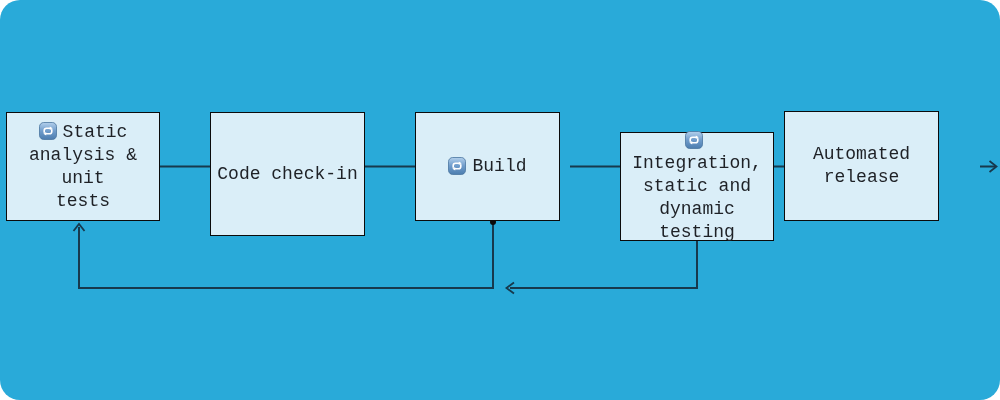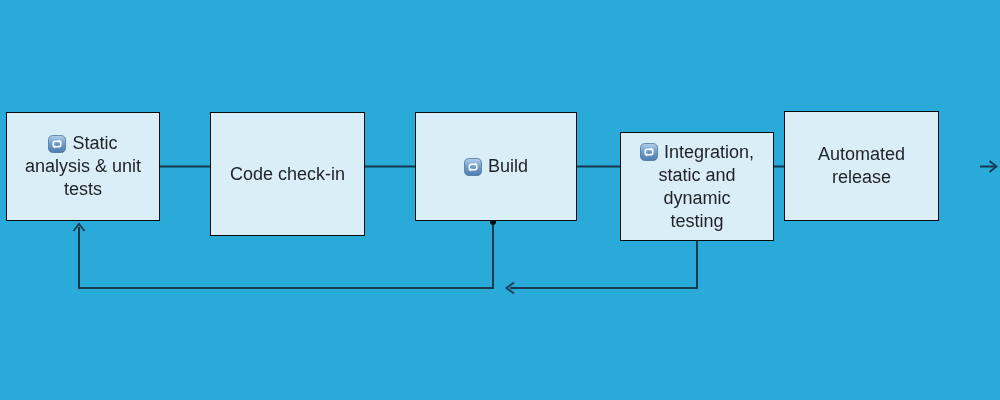--- a/index.html
+++ b/index.html
@@ -4,22 +4,23 @@
 <style>
   html, body {
     margin: 0;
     padding: 0;
   }
   .canvas {
     position: relative;
     width: 1000px;
     height: 400px;
     background: var(--bg, #29AAD9);
-    font-family: Liberation Sans, sans-serif;
+    font-family: Liberation Mono, monospace;
     overflow: hidden;
+    border-radius: 20px;
   }
   .wires {
     position: absolute;
     left: 0;
     top: 0;
     width: 1000px;
     height: 400px;
   }
   .wire {
     stroke: var(--wire, #17394D);
@@ -55,21 +56,21 @@
   }
   .ricon {
     display: inline-block;
     width: 18px;
     height: 18px;
     vertical-align: -3.5px;
     margin-right: 6px;
   }
   .n1 { left: 6px;   top: 112px; width: 154px; height: 109px; }
   .n2 { left: 210px; top: 112px; width: 155px; height: 124px; }
-  .n3 { left: 415px; top: 112px; width: 162px; height: 109px; }
+  .n3 { left: 415px; top: 112px; width: 145px; height: 109px; }
   .n4 { left: 620px; top: 112px; width: 154px; height: 109px; margin-top: 20px; }
   .n5 { left: 784px; top: 111px; width: 155px; height: 110px; }
 </style>
 </head>
 <body>
 
 <div class="canvas">
 
   <svg class="wires" viewBox="0 0 1000 400">
 

